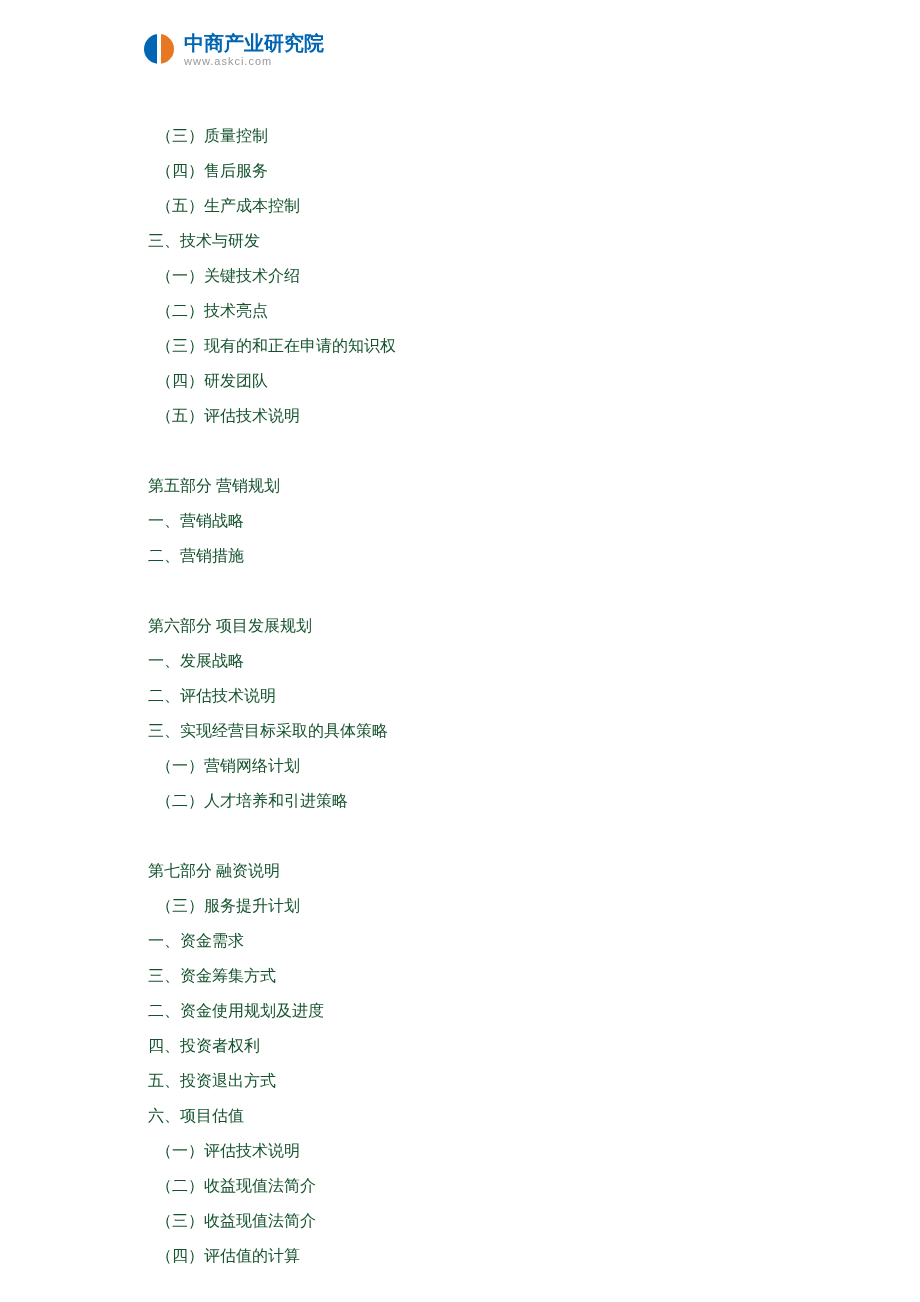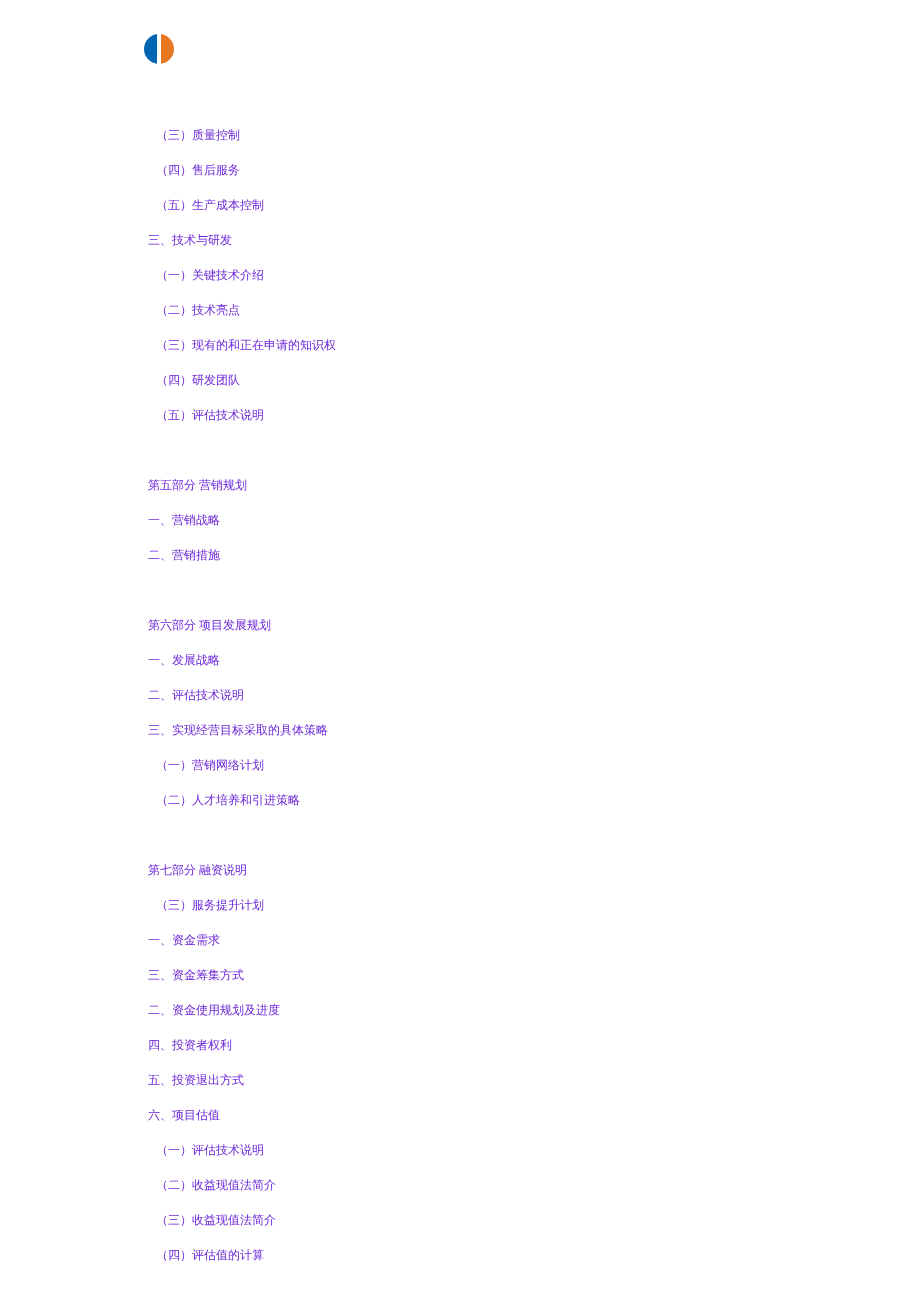--- a/index.html
+++ b/index.html
@@ -50,41 +50,45 @@
       letter-spacing: 1px;
       margin-top: 1px;
     }
     .content {
       position: absolute;
       top: 118px;
       left: 148px;
       width: 620px;
     }
     .line {
-      font-size: 12px;
+      font-size: 16px;
       line-height: 35px;
-      color: #6d28d9;
+      color: #14532d;
     }
     .section-line {
       margin-top: 35px;
     }
     .indent {
       padding-left: 8px;
     }
   </style>
 </head>
 <body>
 
 <div class="header-logo">
   <div class="logo-icon">
     <svg width="38" height="38" viewBox="0 0 38 38">
       <path d="M 19 4 A 15 15 0 0 0 19 34 L 19 19 Z" fill="#0066b3"></path>
       <path d="M 19 4 A 15 15 0 0 1 19 34 L 19 19 Z" fill="#e87722"></path>
       <rect x="17" y="2" width="4" height="34" fill="#ffffff"></rect>
     </svg>
+  </div>
+  <div class="logo-text-container">
+    <div class="logo-title">中商产业研究院</div>
+    <div class="logo-url">www.askci.com</div>
   </div>
 </div>
 
 <div class="content" id="content-container">
 <div class="line indent">（三）质量控制</div>
     <div class="line indent">（四）售后服务</div>
     <div class="line indent">（五）生产成本控制</div>
     <div class="line">三、技术与研发</div>
     <div class="line indent">（一）关键技术介绍</div>
     <div class="line indent">（二）技术亮点</div>

